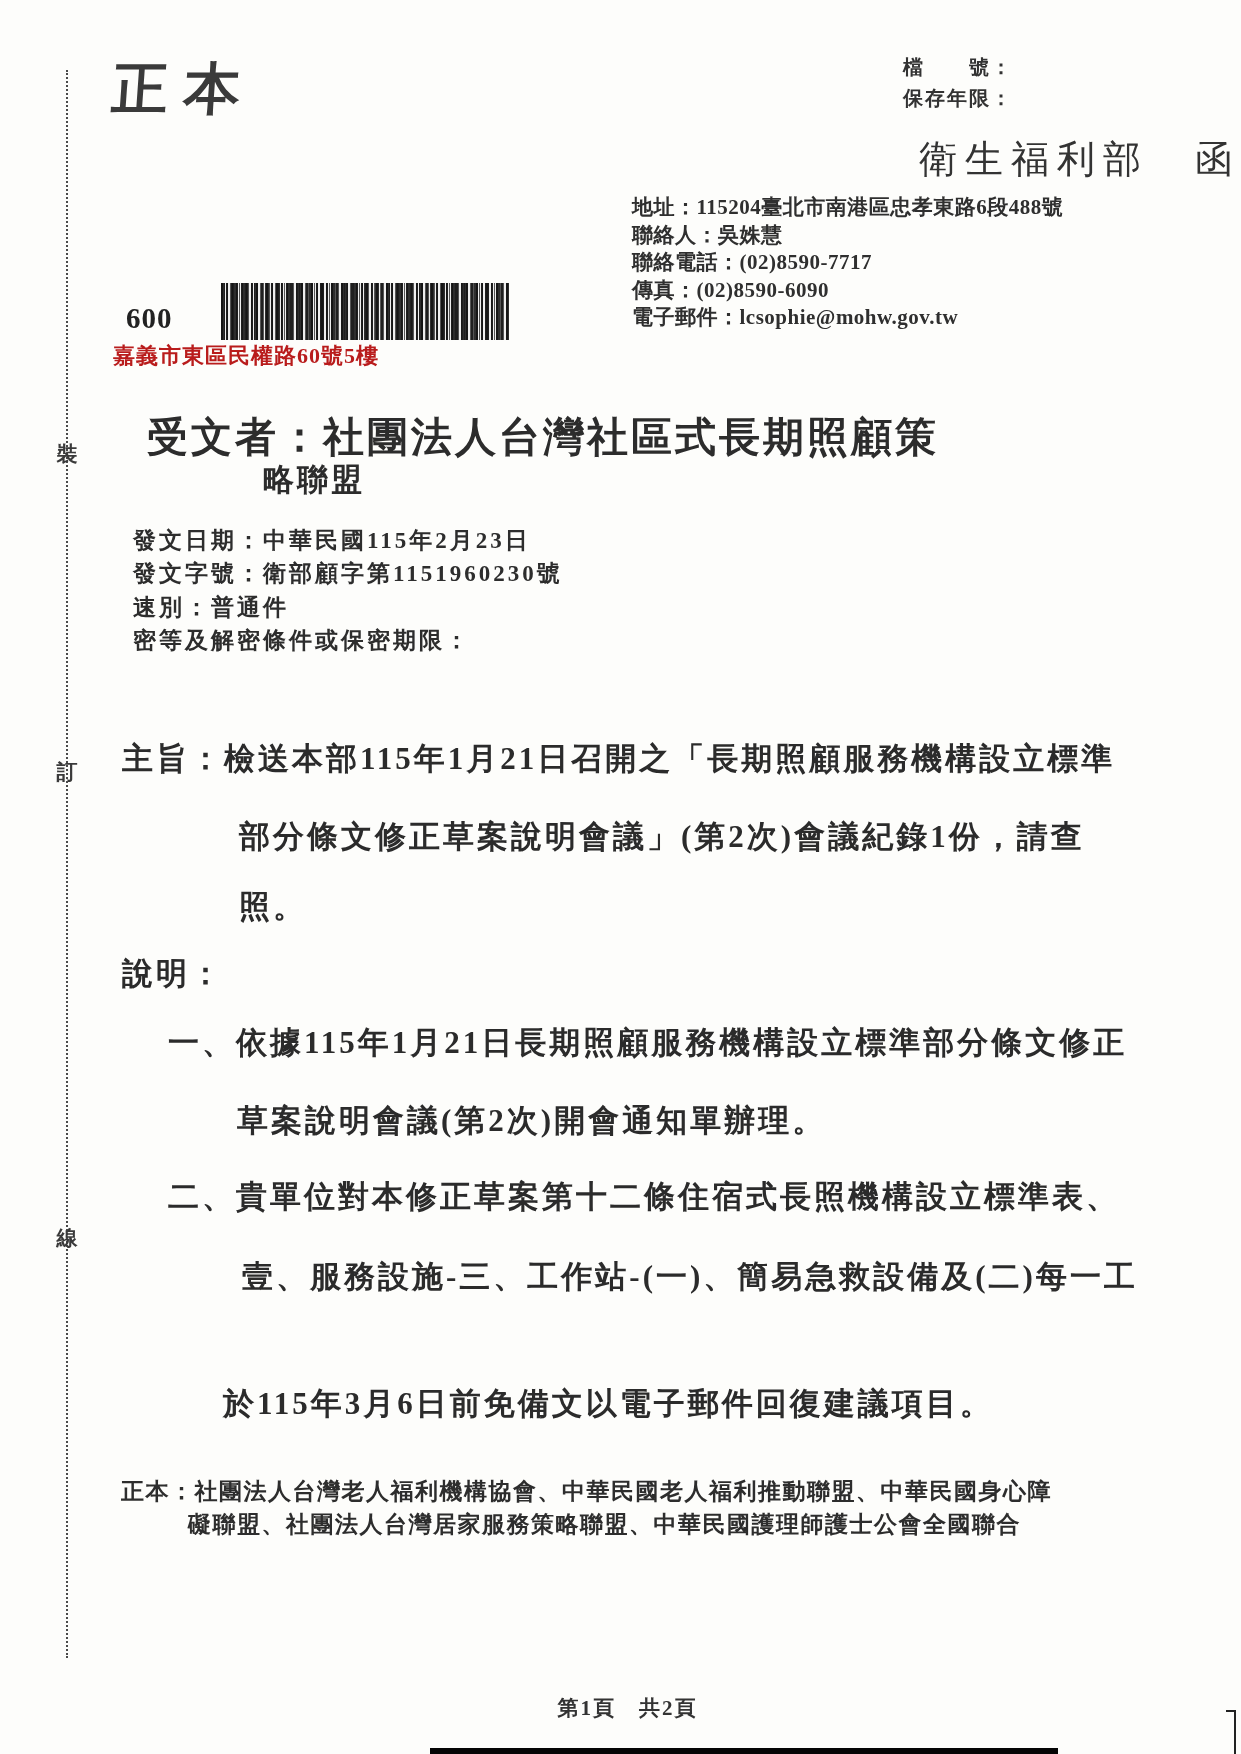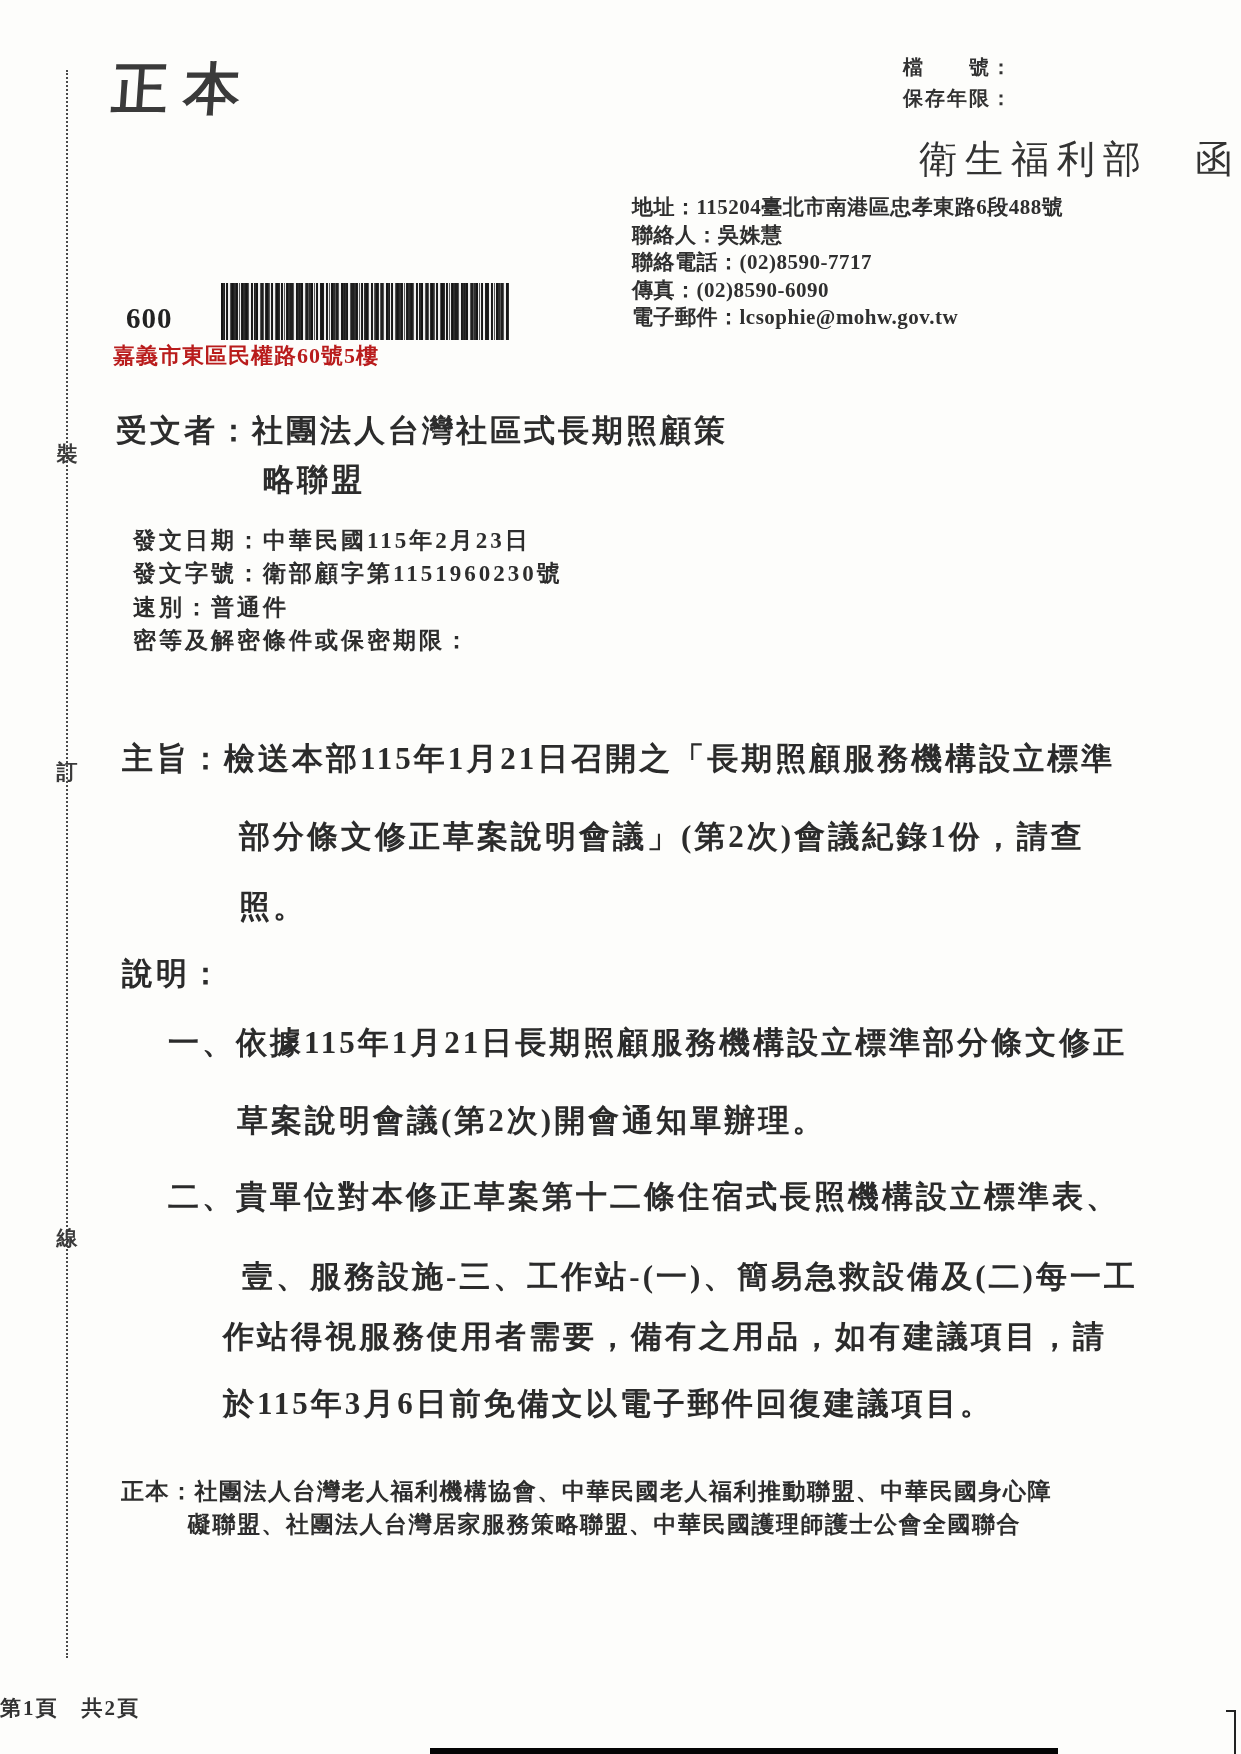--- a/index.html
+++ b/index.html
@@ -40,21 +40,21 @@
   .barcode{
     left:221px;top:283px;width:288px;height:57px;
     background:
       repeating-linear-gradient(90deg, rgba(20,20,20,0.95) 0 2px, transparent 2px 5px),
       repeating-linear-gradient(90deg, rgba(25,25,25,0.9) 0 4px, transparent 4px 11px),
       repeating-linear-gradient(90deg, #555 0 1px, #eee 1px 3px);
   }
   .mail-addr{left:113px;top:341px;font-size:22px;letter-spacing:1px;color:#b91c1c;}
 
   
-  .recipient1{left:116px;top:410px;font-size:31px;letter-spacing:3px;color:#2c2c2c;}
+  .recipient1{left:147px;top:410px;font-size:41px;letter-spacing:3px;color:#2c2c2c;}
   .recipient2{left:263px;top:459px;font-size:31px;letter-spacing:3px;color:#2c2c2c;}
 
   
   .meta-block{left:133px;top:524px;font-size:23px;line-height:33.4px;letter-spacing:3px;color:#2d2d2d;}
 
   
   .body-line{font-size:31px;letter-spacing:3px;color:#2b2b2b;}
 
   
   .cc-line{font-size:23px;letter-spacing:1.5px;color:#2d2d2d;}
@@ -63,21 +63,21 @@
   .bind-line{
     left:66px;top:70px;height:1588px;width:0;
     border-left:2px dotted #4a4a4a;
   }
   .bind-mark{
     left:53px;width:28px;text-align:center;
     font-size:21px;color:#3a3a3a;letter-spacing:0;
   }
 
   
-  .page-footer{left:0;right:0;top:1694px;text-align:left;font-size:21px;letter-spacing:2px;color:#333;}
+  .page-footer{left:0;right:0;top:1694px;text-align:center;font-size:21px;letter-spacing:2px;color:#333;padding-left:14px;}
 
   
   .bottom-bar{left:430px;top:1748px;width:628px;height:6px;background:#050505;}
   .edge-mark{left:1234px;top:1710px;width:2px;height:44px;background:#222;}
   .edge-tick{left:1226px;top:1710px;width:10px;height:2px;background:#222;}
 </style>
 </head>
 <body>
 
 <div class="page">
@@ -120,21 +120,20 @@
 
   <div class="abs body-line" style="left:122px;top:738px;">主旨：檢送本部115年1月21日召開之「長期照顧服務機構設立標準</div>
   <div class="abs body-line" style="left:239px;top:816px;">部分條文修正草案說明會議」(第2次)會議紀錄1份，請查</div>
   <div class="abs body-line" style="left:239px;top:886px;">照。</div>
 
   <div class="abs body-line" style="left:122px;top:953px;">說明：</div>
   <div class="abs body-line" style="left:168px;top:1022px;">一、依據115年1月21日長期照顧服務機構設立標準部分條文修正</div>
   <div class="abs body-line" style="left:237px;top:1100px;">草案說明會議(第2次)開會通知單辦理。</div>
   <div class="abs body-line" style="left:168px;top:1176px;">二、貴單位對本修正草案第十二條住宿式長照機構設立標準表、</div>
   <div class="abs body-line" style="left:242px;top:1248px;margin-top:8px;">壹、服務設施-三、工作站-(一)、簡易急救設備及(二)每一工</div>
-  <div class="abs body-line" style="left:223px;top:1316px;">作站得視服務使用者需要，備有之用品，如有建議項目，請</div>
   <div class="abs body-line" style="left:223px;top:1383px;">於115年3月6日前免備文以電子郵件回復建議項目。</div>
 
   <div class="abs cc-line" style="left:121px;top:1476px;">正本：社團法人台灣老人福利機構協會、中華民國老人福利推動聯盟、中華民國身心障</div>
   <div class="abs cc-line" style="left:188px;top:1509px;">礙聯盟、社團法人台灣居家服務策略聯盟、中華民國護理師護士公會全國聯合</div>
 
   <div class="abs page-footer">第1頁　共2頁</div>
 
   <div class="abs bottom-bar"></div>
   <div class="abs edge-mark"></div>
   <div class="abs edge-tick"></div>

